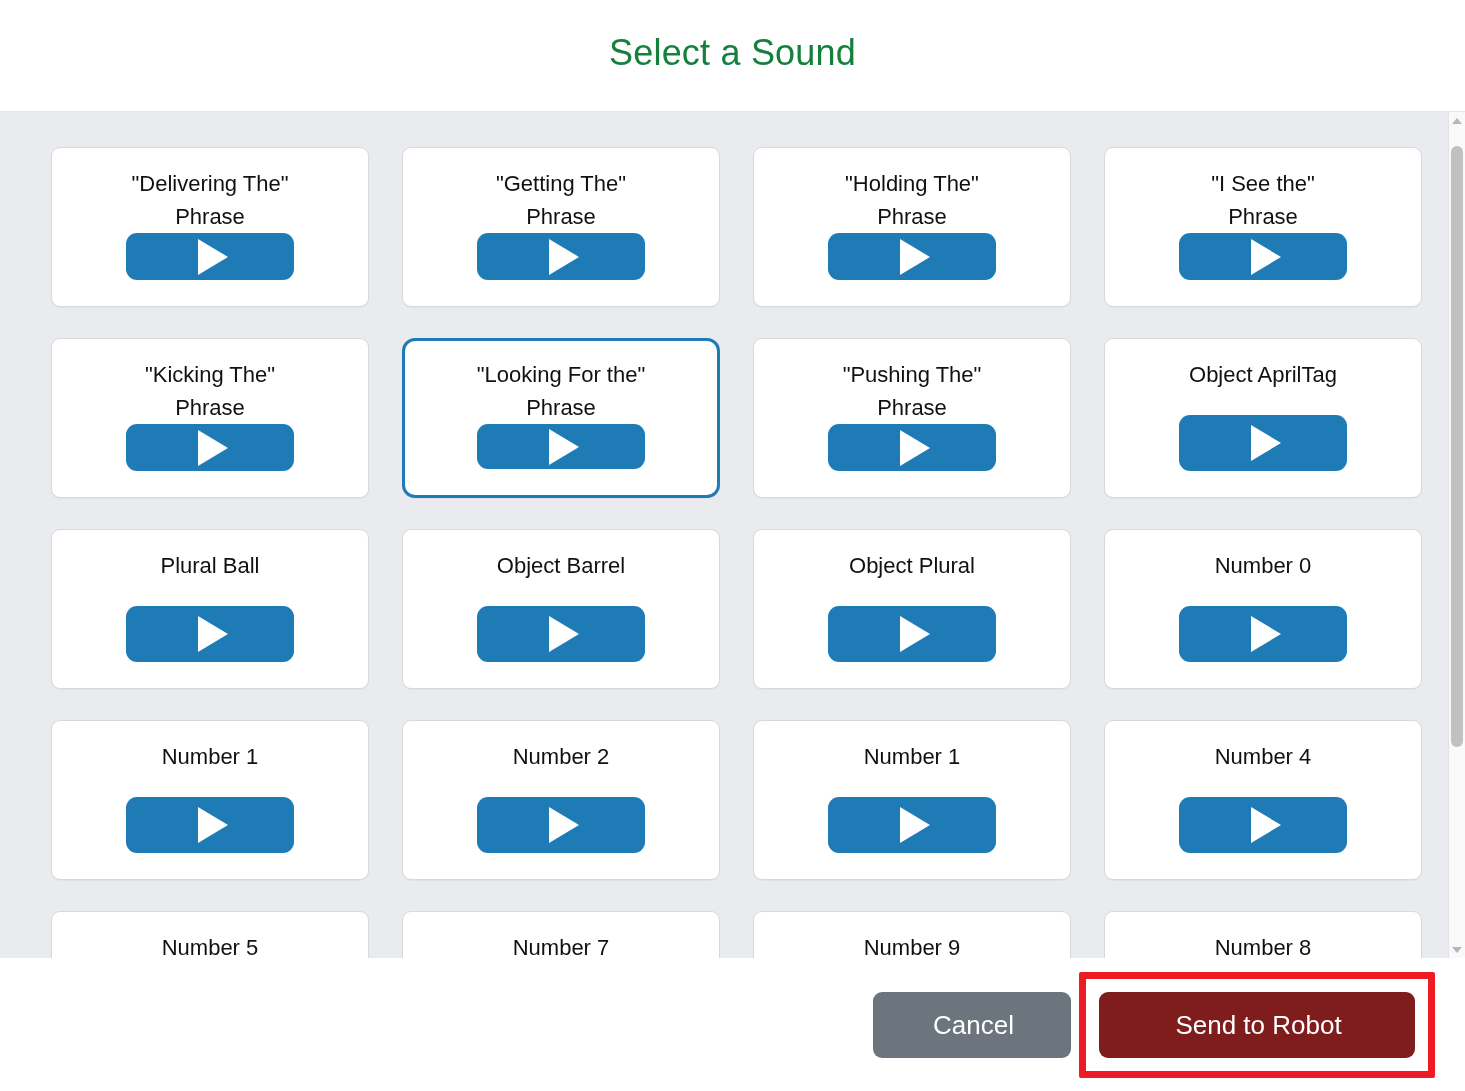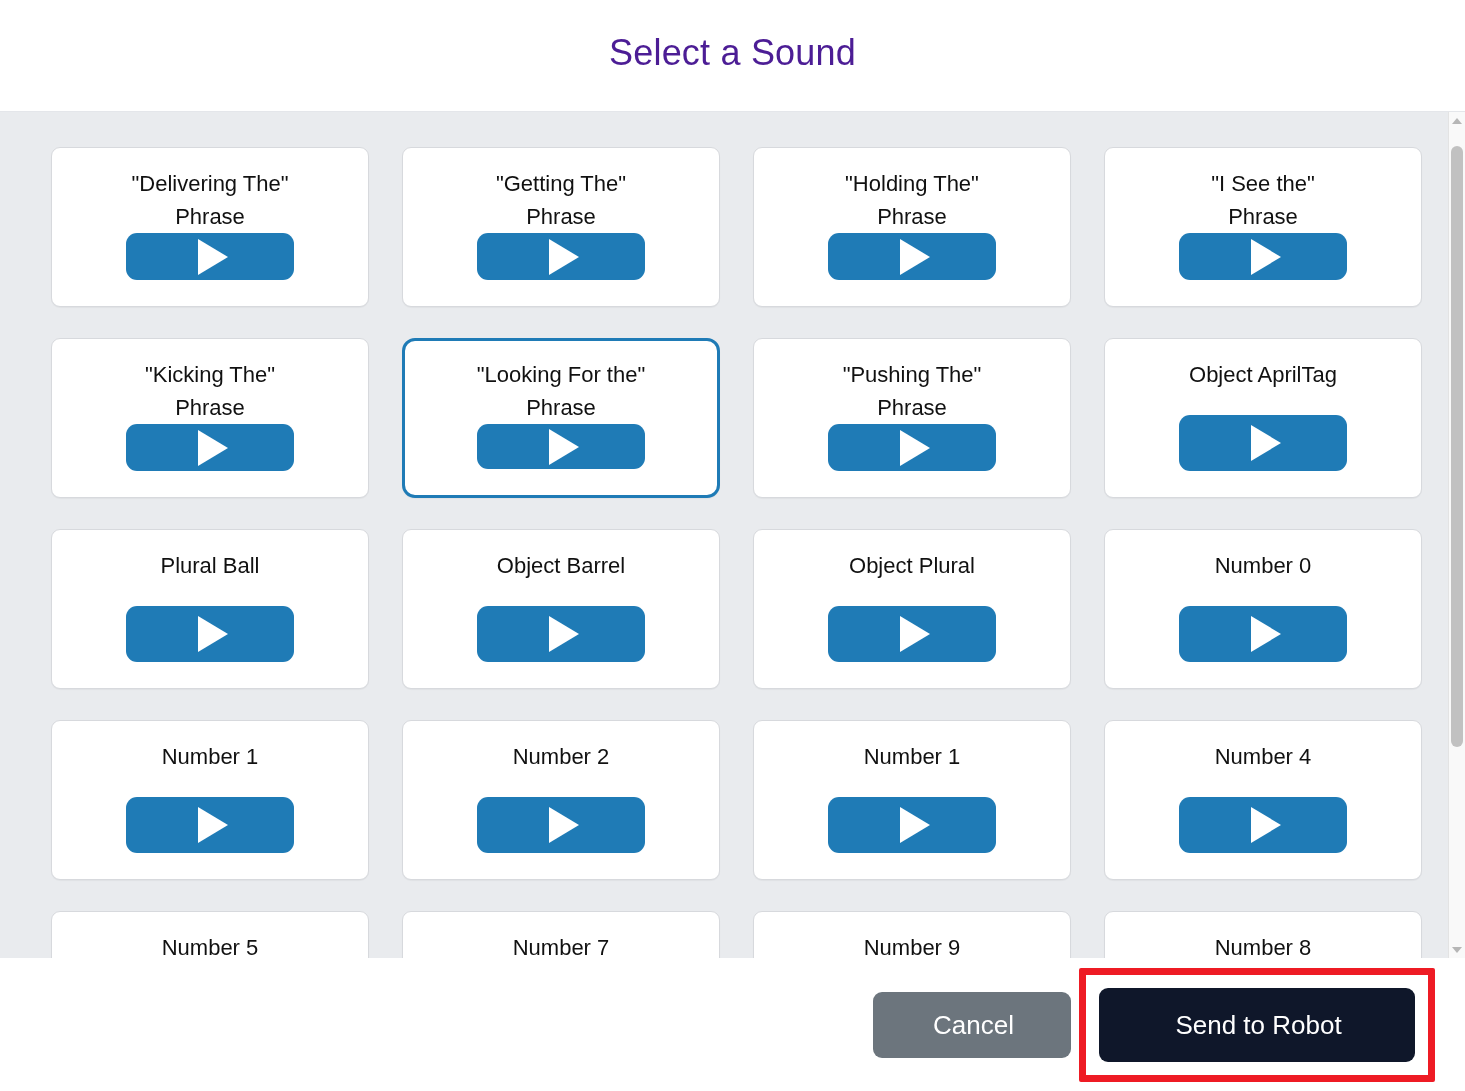--- a/index.html
+++ b/index.html
@@ -29,21 +29,21 @@
     flex: 0 0 112px;
     background: #ffffff;
     border-bottom: 1px solid #e4e6ea;
     display: flex;
     align-items: center;
     justify-content: center;
   }
   .modal-title {
     font-size: 36px;
     font-weight: 400;
-    color: #4c1d95;
+    color: #15803d;
     letter-spacing: 0.2px;
     line-height: 1;
     margin: 0;
     padding-bottom: 6px;
   }
 
   
   .modal-body {
     position: relative;
     flex: 0 0 846px;
@@ -189,23 +189,23 @@
     margin-right: 8px;
   }
   .send-wrap {
     position: relative;
     padding: 13px;
     border: 7px solid #ee1b24;
     background: #ffffff;
     border-radius: 2px;
   }
   .btn-send {
-    background: #0f172a;
+    background: #7f1d1d;
     width: 316px;
-    height: 74px;
+    height: 66px;
     display: block;
   }
 </style>
 </head>
 <body>
 
 <div id="app">
 
   <div class="modal-header">
     <h1 class="modal-title">Select a Sound</h1>

